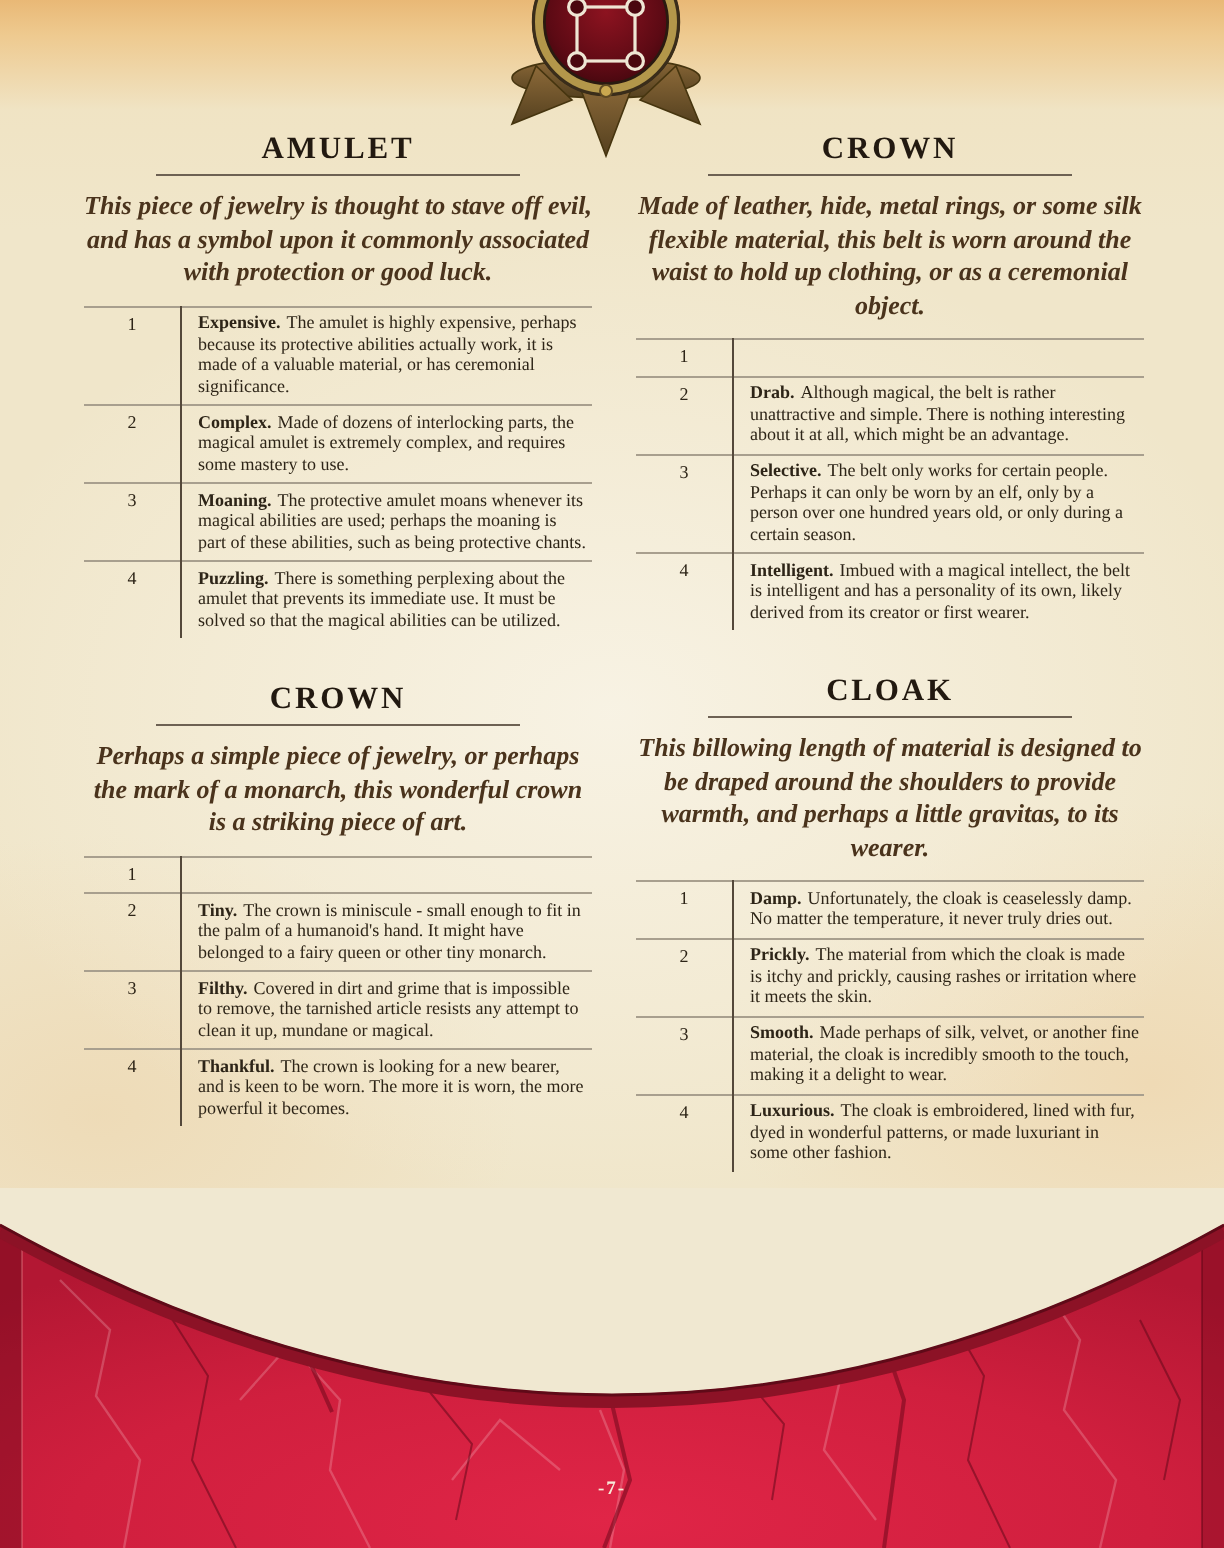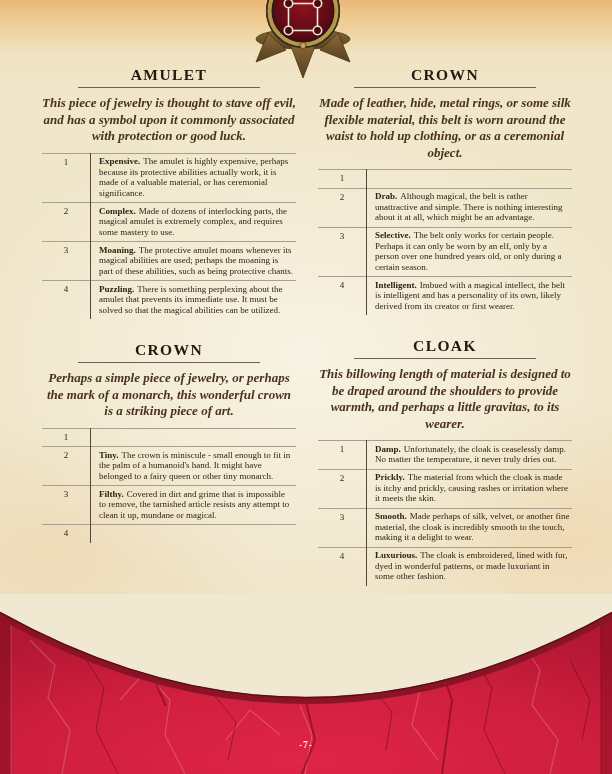--- a/index.html
+++ b/index.html
@@ -114,20 +114,21 @@
         <div class="qrow">
           <div class="qnum">2</div>
           <div class="qdesc"><span class="qlead">Tiny.</span><span>The crown is miniscule - small enough to fit in the palm of a humanoid's hand. It might have belonged to a fairy queen or other tiny monarch.</span></div>
         </div>
         <div class="qrow">
           <div class="qnum">3</div>
           <div class="qdesc"><span class="qlead">Filthy.</span><span>Covered in dirt and grime that is impossible to remove, the tarnished article resists any attempt to clean it up, mundane or magical.</span></div>
         </div>
         <div class="qrow">
           <div class="qnum">4</div>
+          <div class="qdesc"><span class="qlead">Thankful.</span><span>The crown is looking for a new bearer, and is keen to be worn. The more it is worn, the more powerful it becomes.</span></div>
         </div>
       </div>
     </div>
 
   </div>
 
   <div class="col col-right">
 
     <div class="section">
       <h2 class="sec-title">CROWN</h2>

